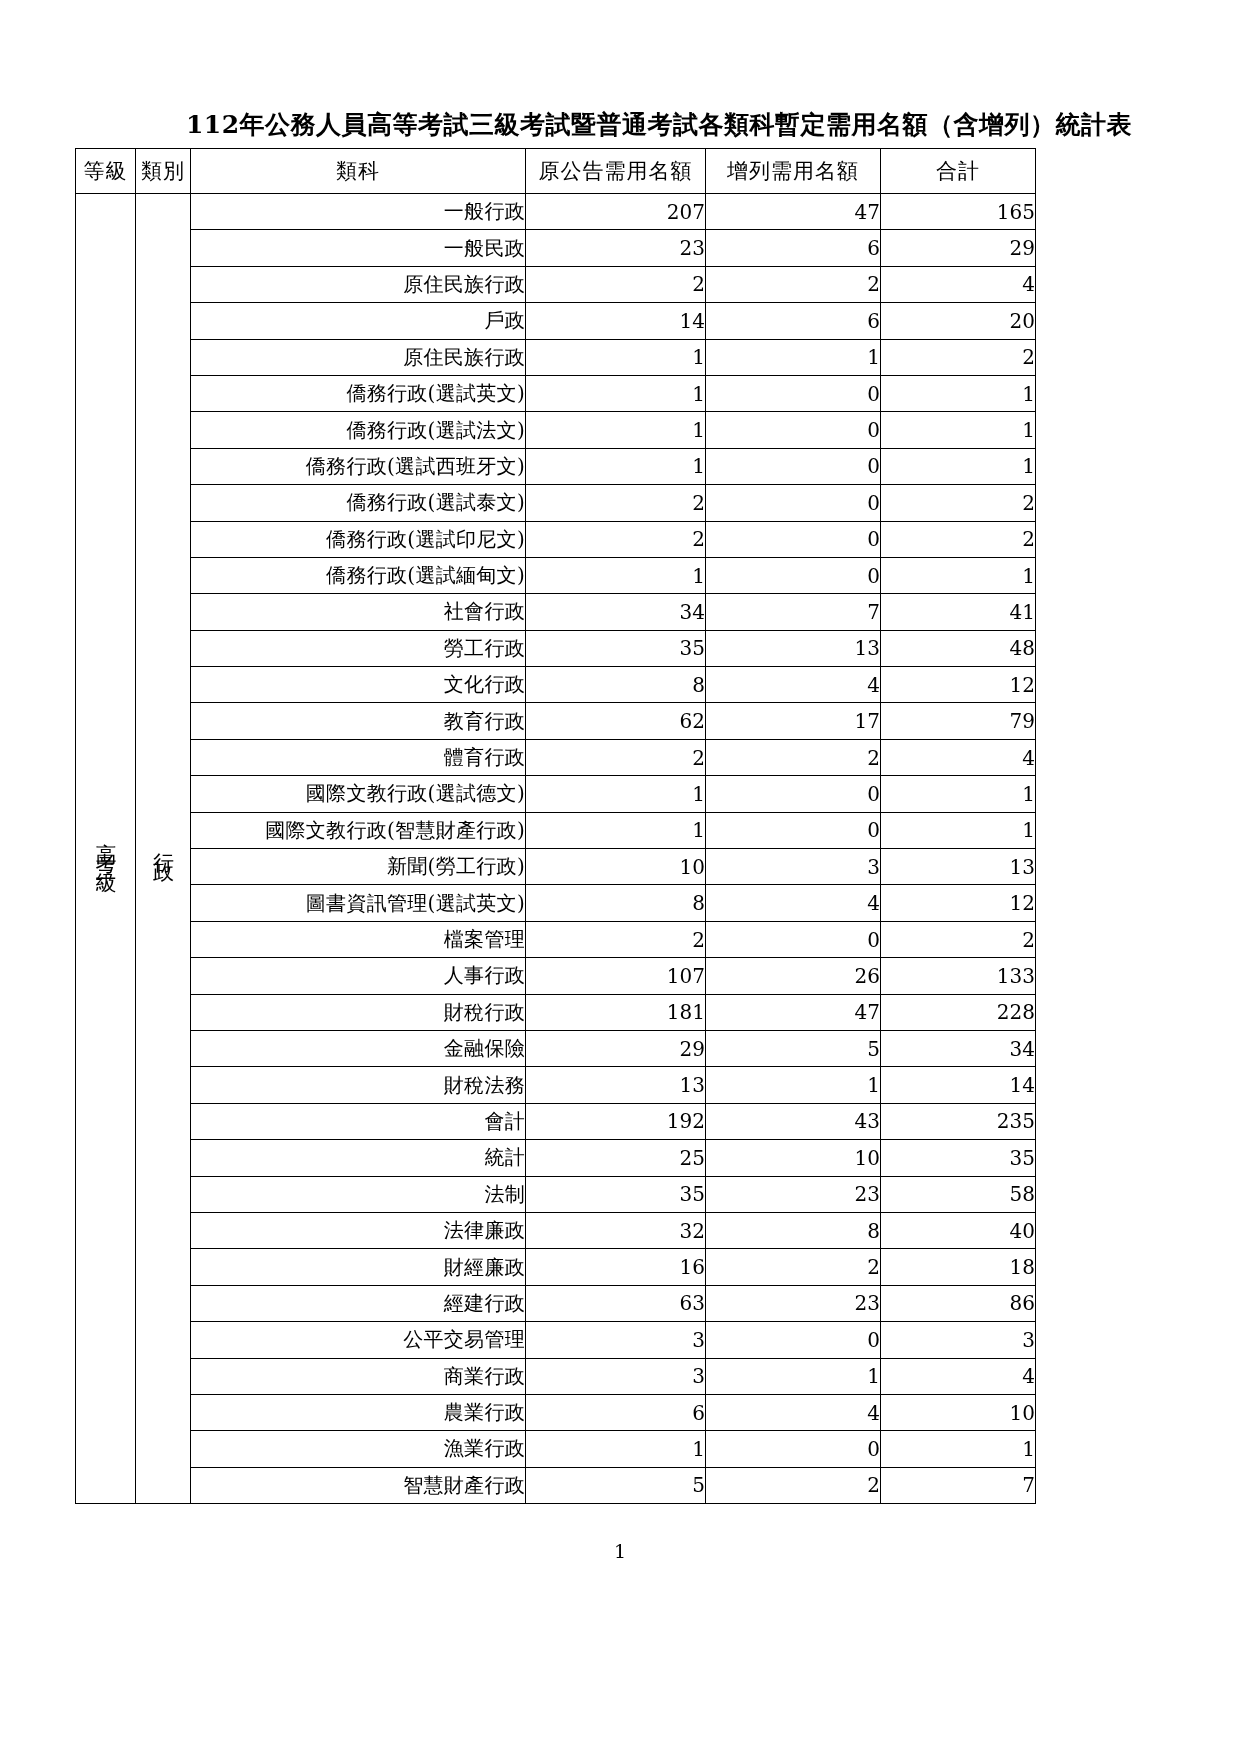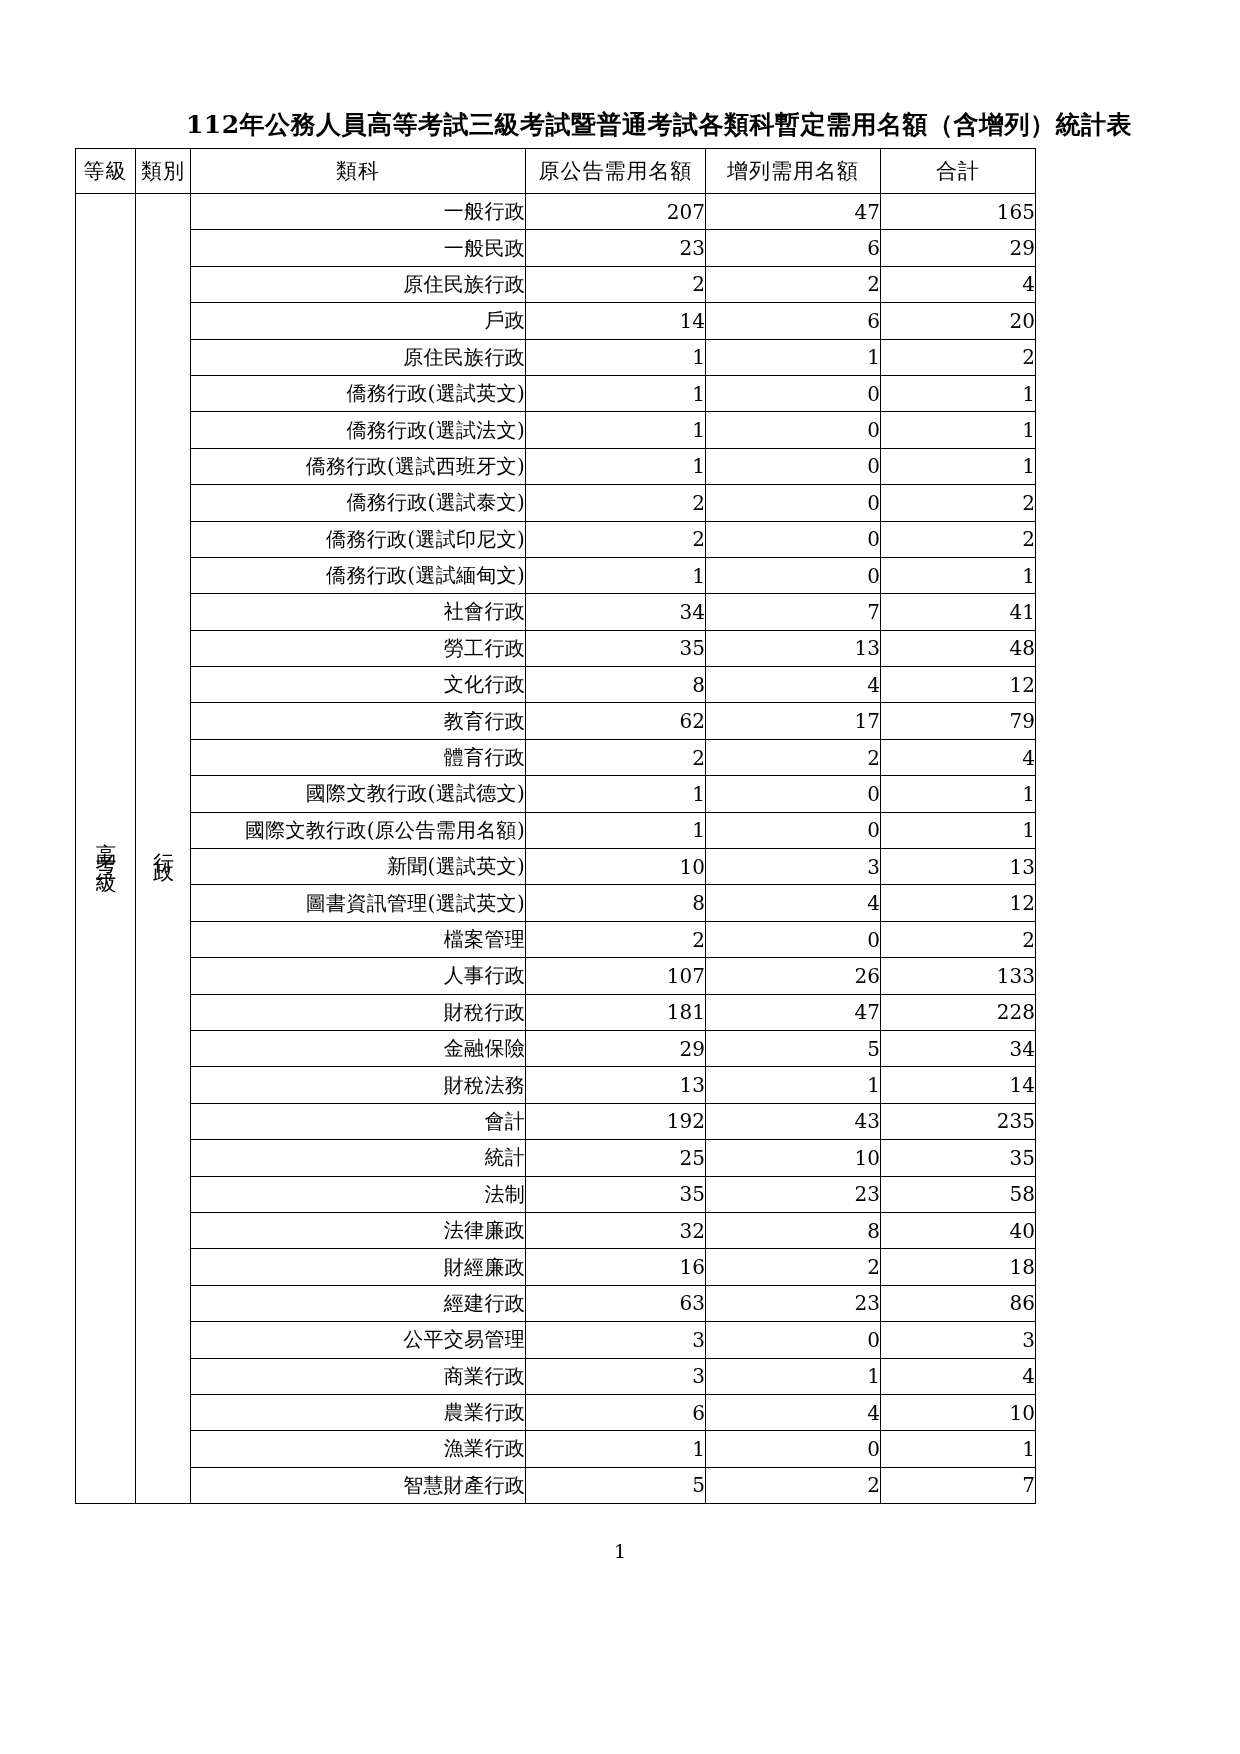--- a/index.html
+++ b/index.html
@@ -223,27 +223,27 @@
           <td class="num">2</td>
           <td class="num">4</td>
         </tr>
         <tr>
           <td class="subject">國際文教行政(選試德文)</td>
           <td class="num">1</td>
           <td class="num">0</td>
           <td class="num">1</td>
         </tr>
         <tr>
-          <td class="subject">國際文教行政(原公告需用名額)</td>
-          <td class="num">1</td>
-          <td class="num">0</td>
-          <td class="num">1</td>
-        </tr>
-        <tr>
-          <td class="subject">新聞(選試英文)</td>
+          <td class="subject">國際文教行政(智慧財產行政)</td>
+          <td class="num">1</td>
+          <td class="num">0</td>
+          <td class="num">1</td>
+        </tr>
+        <tr>
+          <td class="subject">新聞(勞工行政)</td>
           <td class="num">10</td>
           <td class="num">3</td>
           <td class="num">13</td>
         </tr>
         <tr>
           <td class="subject">圖書資訊管理(選試英文)</td>
           <td class="num">8</td>
           <td class="num">4</td>
           <td class="num">12</td>
         </tr>

